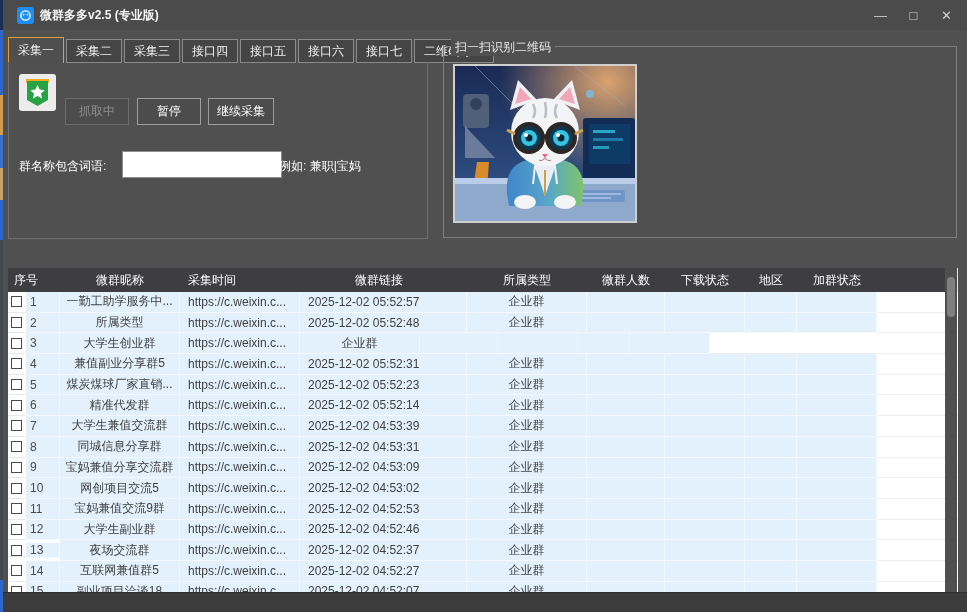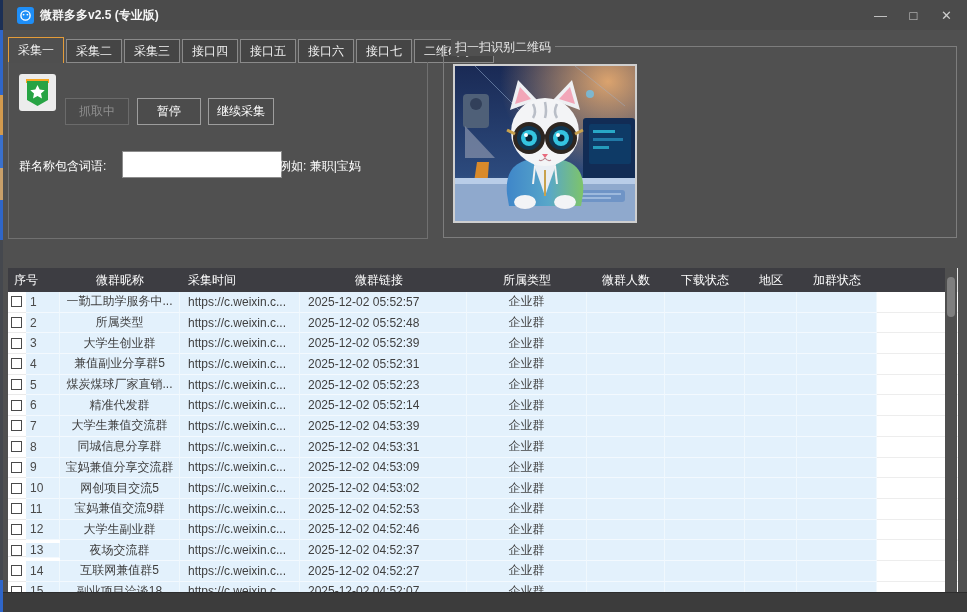--- a/index.html
+++ b/index.html
@@ -255,21 +255,20 @@
         </div>
         <div class="grid-row">
           <div class="seq-cell" style="width: 52px;">
             <div class="cb-zone">
               <div class="checkbox"></div>
             </div>
             <div class="num-zone">3</div>
           </div>
           <div class="cell center" style="width: 120px;">大学生创业群</div>
           <div class="cell pad" style="width: 120px;">https://c.weixin.c...</div>
-          <div class="cell pad" style="width: 167px;">2025-12-02 05:52:39</div>
           <div class="cell center" style="width: 120px;">企业群</div>
           <div class="cell center" style="width: 78px;"></div>
           <div class="cell center" style="width: 80px;"></div>
           <div class="cell center" style="width: 52px;"></div>
           <div class="cell center" style="width: 80px;"></div>
           <div class="filler"></div>
         </div>
         <div class="grid-row">
           <div class="seq-cell" style="width: 52px;">
             <div class="cb-zone">

